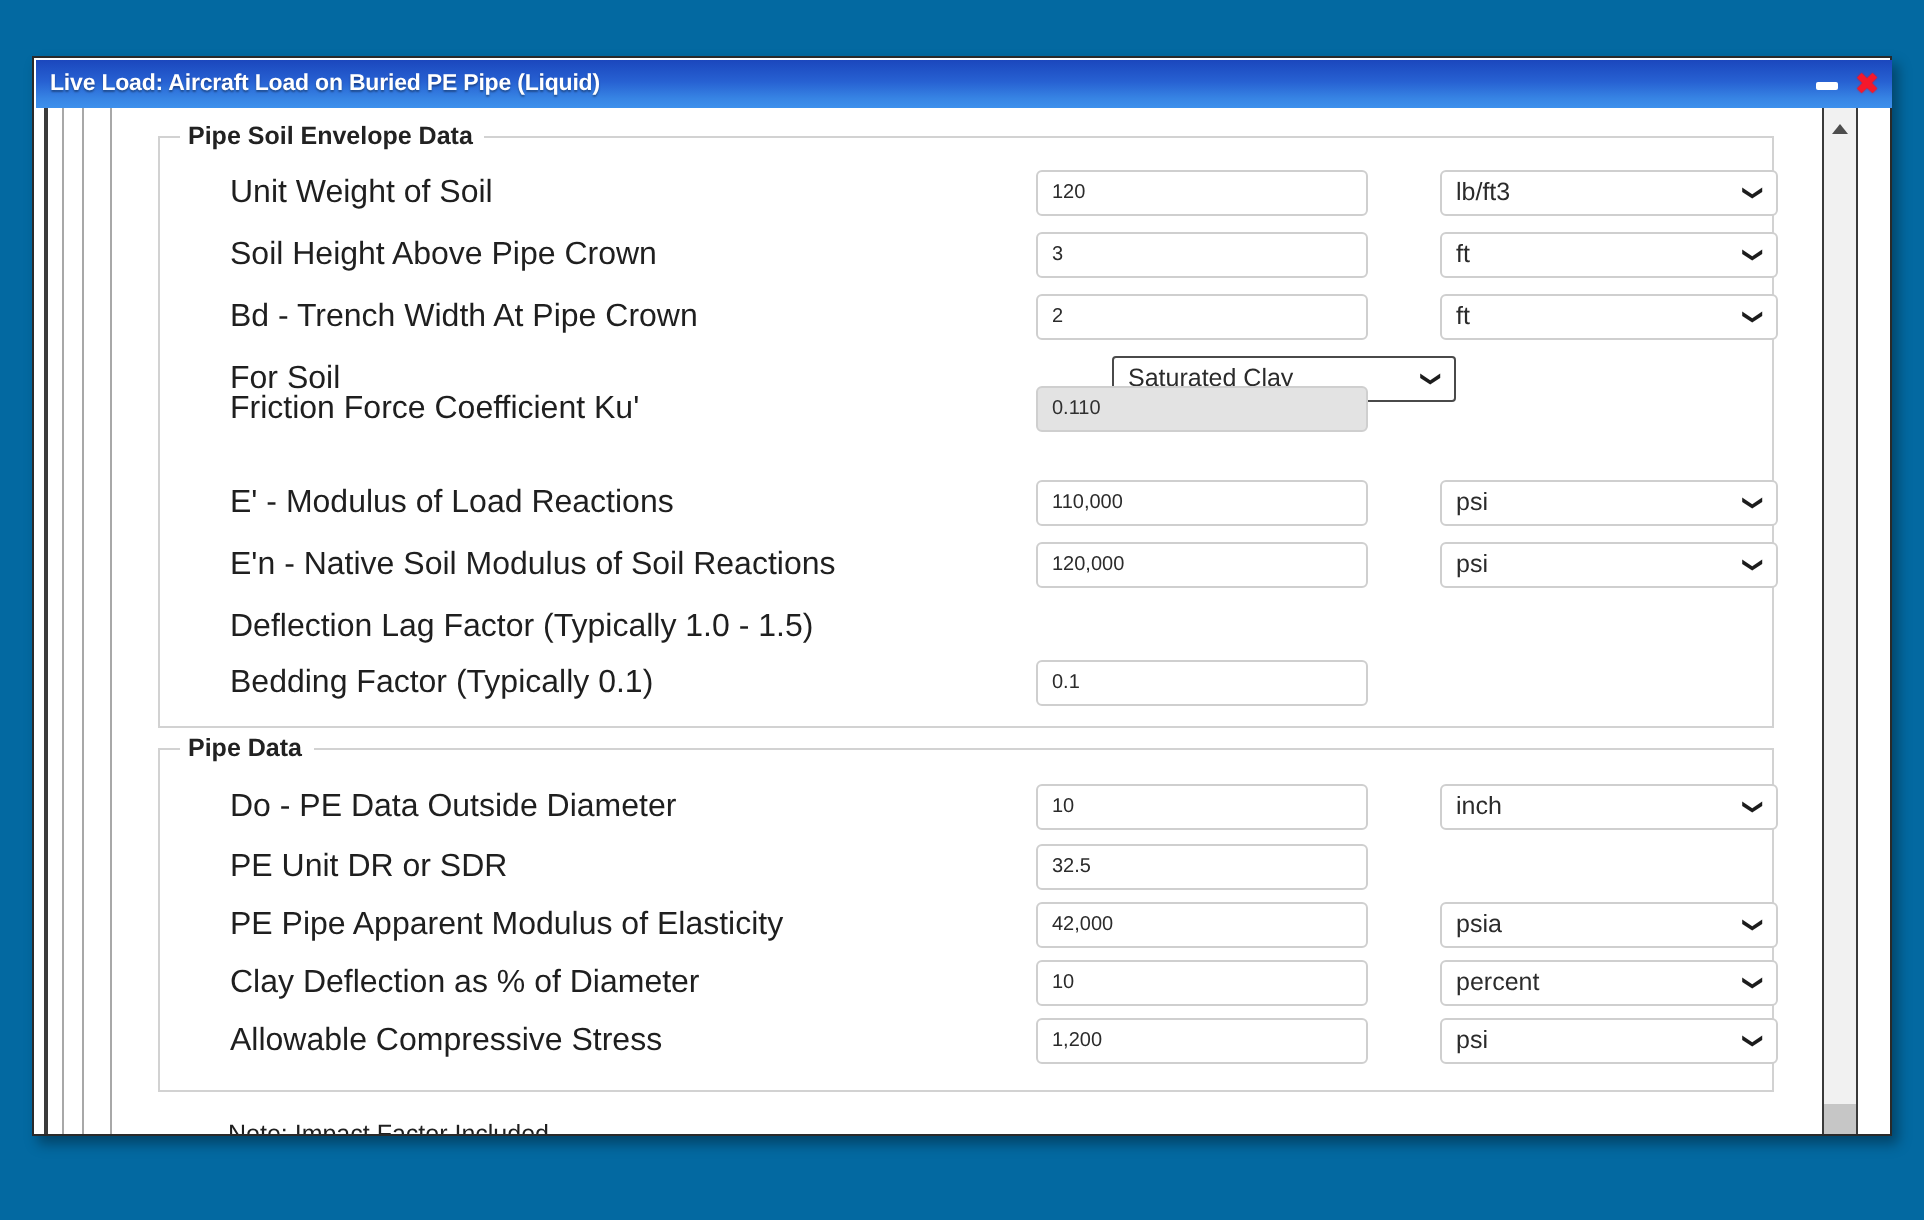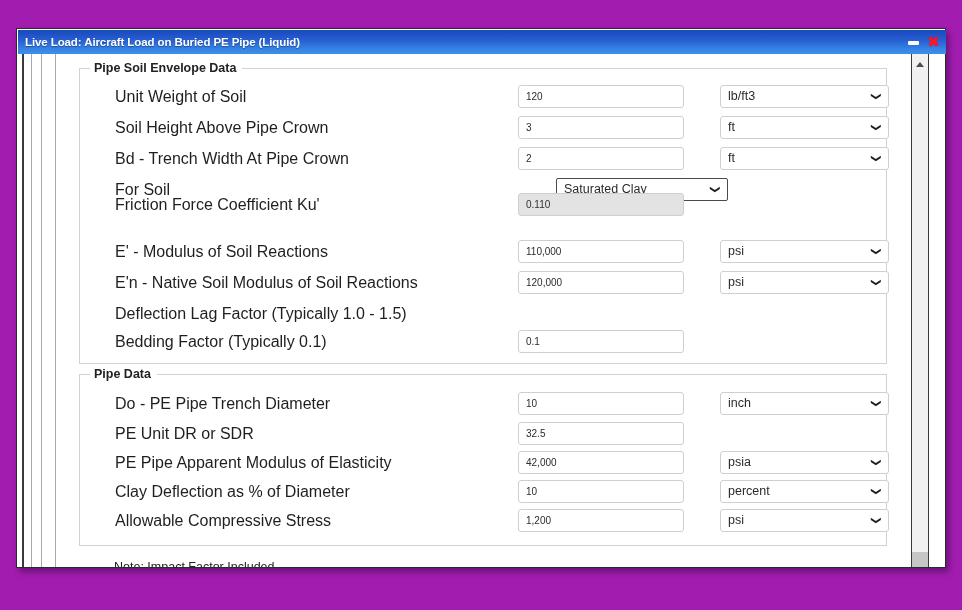--- a/index.html
+++ b/index.html
@@ -9,21 +9,21 @@
     width: 962px;
     height: 610px;
     overflow: hidden;
     font-family: "Liberation Sans", sans-serif;
   }
 
   #app {
     position: relative;
     width: 962px;
     height: 610px;
-    background: #a21caf;
+    background: #0369a1;
   }
 
   
   .window {
     position: absolute;
     left: 16px;
     top: 28px;
     width: 930px;
     height: 540px;
     background: #ffffff;
@@ -334,21 +334,21 @@
             <span class="caret" style="transform: rotate(90deg); display: inline-block; font-size: 10px;">❯</span>
           </div>
         </div>
 
         <div class="row" style="top:124px;">
           <span class="row-label">Friction Force Coefficient Ku'</span>
           <input class="field readonly" type="text" readonly="" value="0.110" style="">
         </div>
 
         <div class="row" style="top:171px;">
-          <span class="row-label">E' - Modulus of Soil Reactions</span>
+          <span class="row-label">E' - Modulus of Load Reactions</span>
           <input class="field" type="text" value="110,000" style="">
           <div class="combo unit-combo">
             <span>psi</span>
             <span class="caret" style="transform: rotate(90deg); display: inline-block; font-size: 10px;">❯</span>
           </div>
         </div>
 
         <div class="row" style="top:202px;">
           <span class="row-label">E'n - Native Soil Modulus of Soil Reactions</span>
           <input class="field" type="text" value="120,000" style="">
@@ -365,21 +365,21 @@
         <div class="row" style="top:261px;">
           <span class="row-label">Bedding Factor (Typically 0.1)</span>
           <input class="field" type="text" value="0.1" style="">
         </div>
       </div>
 
       <div class="groupbox" style="left:18px; top:320px; width:808px; height:172px;">
         <span class="group-title">Pipe Data</span>
 
         <div class="row" style="top:17px;">
-          <span class="row-label">Do - PE Pipe Trench Diameter</span>
+          <span class="row-label">Do - PE Data Outside Diameter</span>
           <input class="field" type="text" value="10" style="">
           <div class="combo unit-combo">
             <span>inch</span>
             <span class="caret" style="transform: rotate(90deg); display: inline-block; font-size: 10px;">❯</span>
           </div>
         </div>
 
         <div class="row" style="top:47px;">
           <span class="row-label">PE Unit DR or SDR</span>
           <input class="field" type="text" value="32.5" style="">

